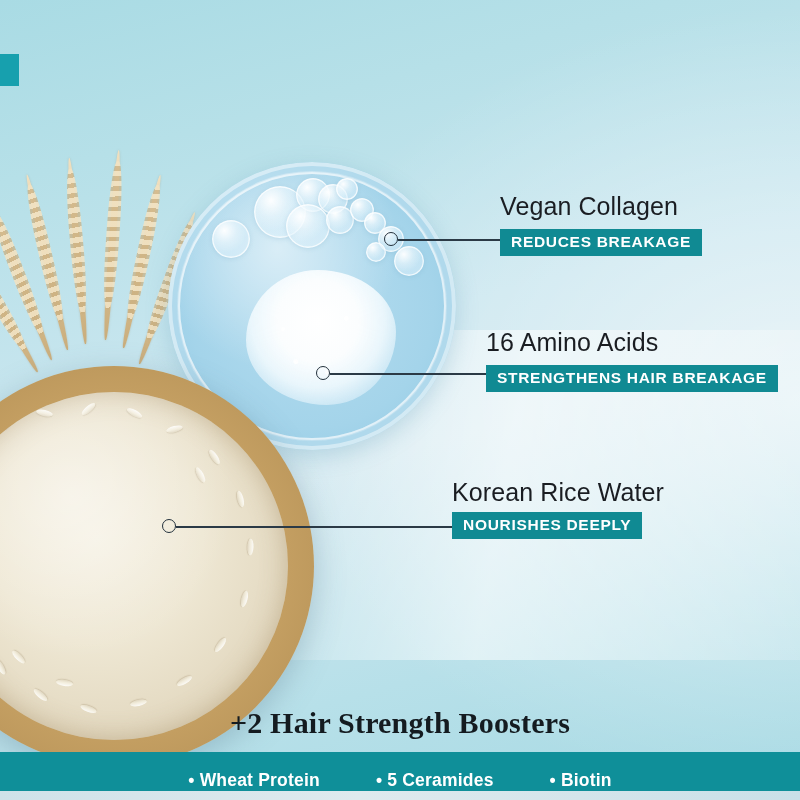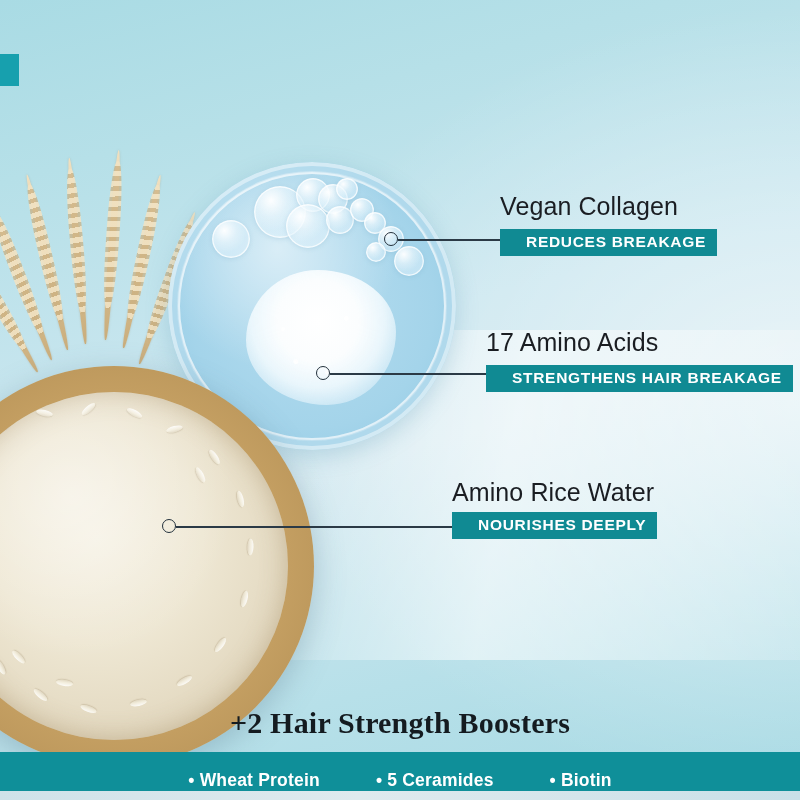--- a/index.html
+++ b/index.html
@@ -132,21 +132,21 @@
   .callout { position:absolute; }
   .co-label {
     position:absolute; white-space:nowrap;
     font-size:25px; color:#1a1d22; font-weight:400;
     letter-spacing:0.1px;
     text-align:right;
   }
   .co-badge {
     position:absolute; background:#108a93; color:#ffffff;
     font-size:15.5px; font-weight:600; letter-spacing:0.7px;
-    padding:5px 11px 6px 26px; white-space:nowrap;
+    padding:5px 11px 6px 11px; white-space:nowrap;
     line-height:1.05;
   }
   .co-line {
     position:absolute; height:1.6px;
     background:#2b3a46;
   }
   .co-dot {
     position:absolute; width:14px; height:14px; border-radius:50%;
     border:1.8px solid #23313c; background:transparent;
   }
@@ -239,28 +239,28 @@
   <div class="callout">
     <div class="co-dot" style="left:384px; top:232px;"></div>
     <div class="co-line" style="left:398px; top:239px; width:102px;"></div>
     <div class="co-label" style="left:500px; top:192px;">Vegan Collagen</div>
     <div class="co-badge" style="left:500px; top:229px;">REDUCES BREAKAGE</div>
   </div>
 
   <div class="callout">
     <div class="co-dot" style="left:316px; top:366px;"></div>
     <div class="co-line" style="left:330px; top:373px; width:156px;"></div>
-    <div class="co-label" style="left:486px; top:328px;">17 Amino Acids</div>
+    <div class="co-label" style="left:486px; top:328px;">16 Amino Acids</div>
     <div class="co-badge" style="left:486px; top:365px;">STRENGTHENS HAIR BREAKAGE</div>
   </div>
 
   <div class="callout">
     <div class="co-dot" style="left:162px; top:519px;"></div>
     <div class="co-line" style="left:176px; top:526px; width:276px;"></div>
-    <div class="co-label" style="left:452px; top:478px;">Amino Rice Water</div>
+    <div class="co-label" style="left:452px; top:478px;">Korean Rice Water</div>
     <div class="co-badge" style="left:452px; top:512px;">NOURISHES DEEPLY</div>
   </div>
 
   <div class="boosters">+2 Hair Strength Boosters</div>
 
   <div class="bar">
     <span class="bar-item">• Wheat Protein</span>
     <span class="bar-item">• 5 Ceramides</span>
     <span class="bar-item">• Biotin</span>
   </div>

